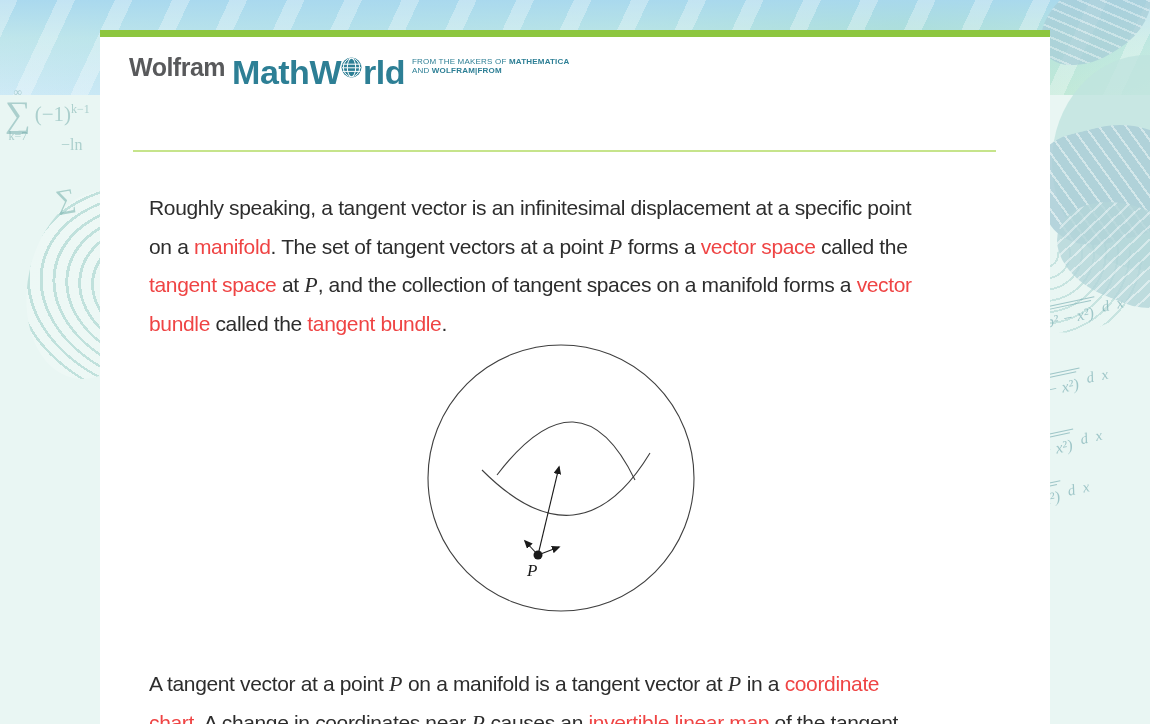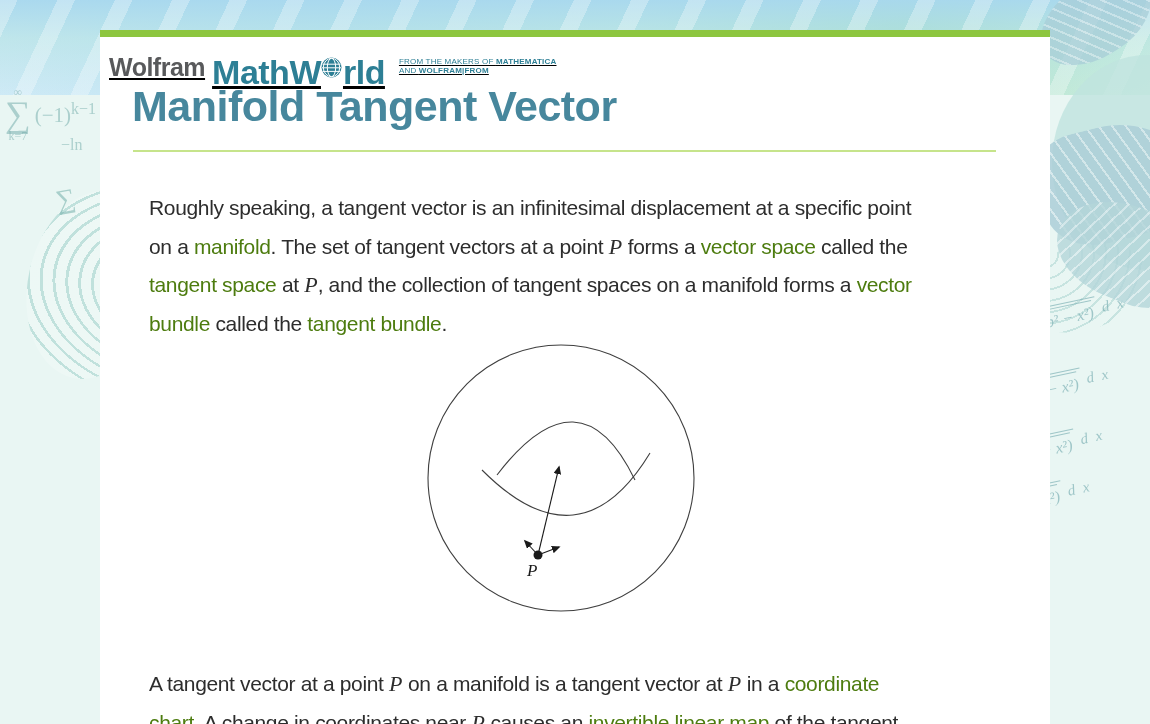--- a/index.html
+++ b/index.html
@@ -32,52 +32,52 @@
     background:repeating-radial-gradient(ellipse at 110% 45%, rgba(120,188,180,.45) 0 3px, rgba(255,255,255,.25) 3px 13px);}
   .sketch-sigma{position:absolute;left:56px;top:184px;z-index:2;font-family:"Liberation Serif",serif;
     font-size:27px;font-style:italic;color:rgba(115,175,170,.55);transform:rotate(-10deg);}
 
   .sumf{position:absolute;left:5px;top:86px;z-index:1;display:flex;align-items:center;
     color:rgba(120,175,173,.55);font-family:"Liberation Serif",serif;}
   .sumf .sig-col{display:flex;flex-direction:column;align-items:center;line-height:1;}
   .sumf .lim{font-size:12px;}
   .sumf .sig{font-size:36px;line-height:.9;}
   .sumf .bdy{font-size:21px;margin-left:4px;}
-  .sumf sup{font-size:16px;}
+  .sumf sup{font-size:12px;}
   .lnfrag{position:absolute;left:61px;top:136px;z-index:1;font-family:"Liberation Serif",serif;
     font-size:16px;color:rgba(120,175,173,.55);}
 
   .intg{position:absolute;z-index:2;transform:rotate(-12deg);color:rgba(118,172,176,.65);
     font-family:"Liberation Serif",serif;font-style:italic;}
   .intg .num{display:block;font-size:13px;margin-left:3px;line-height:1.1;}
   .intg .den{display:inline-block;position:relative;font-size:16px;border-top:1px solid rgba(118,172,176,.65);padding-top:3px;}
   .intg .den::before{content:'';position:absolute;left:-6px;right:-4px;top:-4px;border-top:1px solid rgba(118,172,176,.65);}
   .intg .dx{font-size:15px;margin-left:9px;position:relative;top:-4px;letter-spacing:2px;}
 
   
   .card{position:absolute;left:100px;top:30px;width:950px;height:694px;background:#ffffff;
     border-top:7px solid #8dc63f;z-index:5;}
 
-  .logo-row{position:absolute;left:9px;top:18px;display:flex;align-items:flex-start;cursor:pointer;text-decoration:underline;}
+  .logo-row{position:absolute;left:29px;top:18px;display:flex;align-items:flex-start;cursor:pointer;}
   .logo-wolfram{font-size:25px;font-weight:700;color:#58595b;letter-spacing:-.5px;line-height:1;}
   .logo-mw{font-size:34px;font-weight:700;color:#2d7f95;letter-spacing:-.5px;line-height:1;margin-left:7px;
     display:flex;align-items:flex-start;}
   .globe{margin:0 .5px;position:relative;top:2px;}
-  .tagline{margin-left:14px;margin-top:2px;color:#2d7f95;font-size:8px;line-height:9px;letter-spacing:.2px;}
+  .tagline{margin-left:7px;margin-top:2px;color:#2d7f95;font-size:8px;line-height:9px;letter-spacing:.2px;}
   .tagline b{font-weight:700;}
 
   .page-title{position:absolute;left:32px;top:44px;margin:0;font-size:43px;font-weight:700;
     color:#47879d;letter-spacing:-.5px;line-height:1.2;}
   .title-rule{position:absolute;left:33px;top:113px;width:863px;border-top:2px solid #c6e48b;}
 
   .para{position:absolute;left:33px;width:872px;margin:16px;font-size:21px;line-height:38.5px;
     letter-spacing:-.35px;color:#2d2d2d;}
   .para-1{top:136px;}
   .para-2{top:612px;}
-  .lnk{color:#4d7c0f;text-decoration:none;cursor:pointer;}
+  .lnk{color:#ef4444;text-decoration:none;cursor:pointer;}
   .math{font-family:"Liberation Serif",serif;font-style:italic;font-size:22px;letter-spacing:0;}
 
   .figure{position:absolute;left:316px;top:303px;width:290px;height:290px;}
   .fig-label{position:absolute;left:111px;top:221px;font-family:"Liberation Serif",serif;
     font-style:italic;font-size:17px;color:#1a1a1a;}
 </style>
 </head>
 <body>
 
 <div class="stage">
@@ -131,21 +131,20 @@
           <line x1="1.5" y1="14.4" x2="19.5" y2="14.4" stroke="#ffffff" stroke-width="1"></line>
         </svg>
         <span>rld</span>
       </span>
       <span class="tagline">
         <span>FROM THE MAKERS OF </span><b>MATHEMATICA</b><br>
         <span>AND </span><b>WOLFRAM|FROM</b>
       </span>
     </div>
 
-    <h1 class="page-title">Manifold Tangent Vector</h1>
     <div class="title-rule"></div>
 
     <p class="para para-1"><span>Roughly speaking, a tangent vector is an infinitesimal displacement at a specific point</span><br><span>on a </span><a href="#" class="lnk">manifold</a><span>. The set of tangent vectors at a point </span><span class="math">P</span><span> forms a </span><a href="#" class="lnk">vector space</a><span> called the</span><br><a href="#" class="lnk">tangent space</a><span> at </span><span class="math">P</span><span>, and the collection of tangent spaces on a manifold forms a </span><a href="#" class="lnk">vector</a><br><a href="#" class="lnk">bundle</a><span> called the </span><a href="#" class="lnk">tangent bundle</a><span>.</span></p>
 
     <div class="figure">
       <svg width="290" height="290" viewBox="0 0 290 290">
         <defs>
           <marker id="ah" markerWidth="9" markerHeight="8" refX="6.5" refY="3.5" orient="auto">
             <path d="M0,0 L8,3.5 L0,7 z" fill="#1a1a1a"></path>
           </marker>

